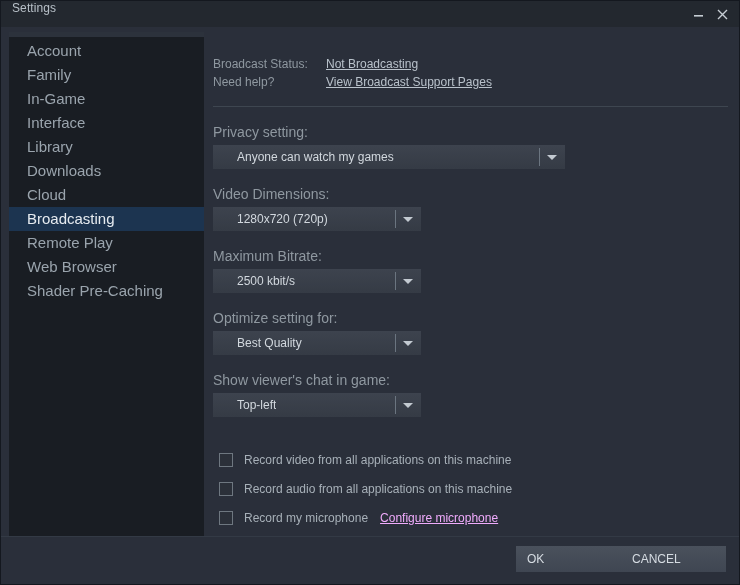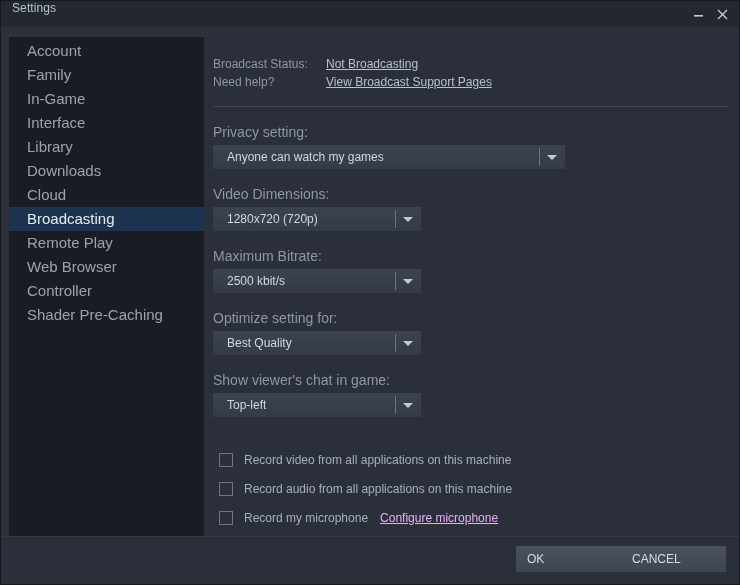--- a/index.html
+++ b/index.html
@@ -148,21 +148,21 @@
     box-sizing: border-box;
     display: flex;
     align-items: center;
     cursor: default;
   }
   .dropdown-narrow { width: 208px; }
   .dropdown-wide { width: 352px; }
   .dropdown-value {
     font-size: 12px;
     color: #d2d8de;
-    padding-left: 14px;
+    padding-left: 24px;
     white-space: nowrap;
     overflow: hidden;
   }
   .dd-arrow-zone {
     position: absolute;
     right: 0;
     top: 0;
     bottom: 0;
     width: 26px;
     display: flex;
@@ -282,21 +282,20 @@
           <div class="nav-item"><span>Account</span></div>
           <div class="nav-item"><span>Family</span></div>
           <div class="nav-item"><span>In-Game</span></div>
           <div class="nav-item"><span>Interface</span></div>
           <div class="nav-item"><span>Library</span></div>
           <div class="nav-item"><span>Downloads</span></div>
           <div class="nav-item"><span>Cloud</span></div>
           <div class="nav-item selected"><span>Broadcasting</span></div>
           <div class="nav-item"><span>Remote Play</span></div>
           <div class="nav-item"><span>Web Browser</span></div>
-          <div class="nav-item"><span>Controller</span></div>
           <div class="nav-item"><span>Shader Pre-Caching</span></div>
         </div>
     </div>
 
     <div class="content">
 
       <table class="status-table">
         <tbody>
             <tr>
           <td class="label-col">Broadcast Status:</td>

